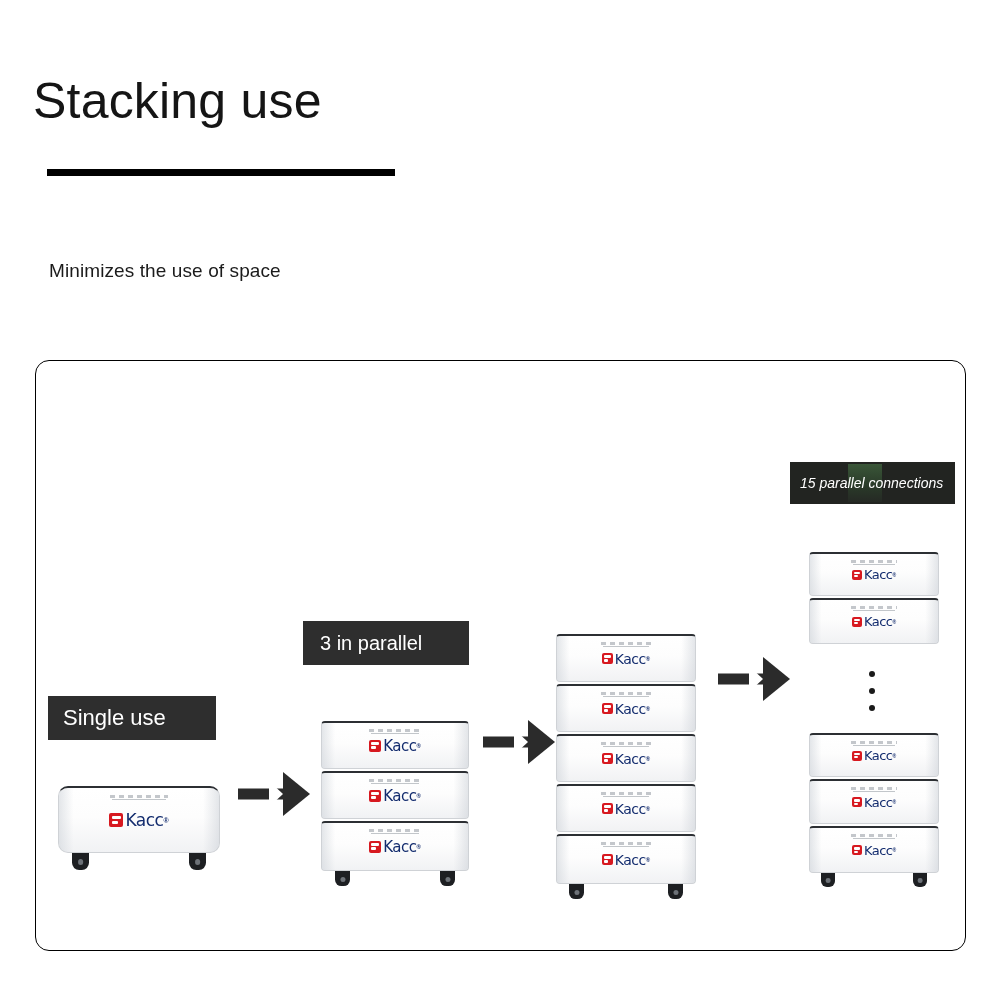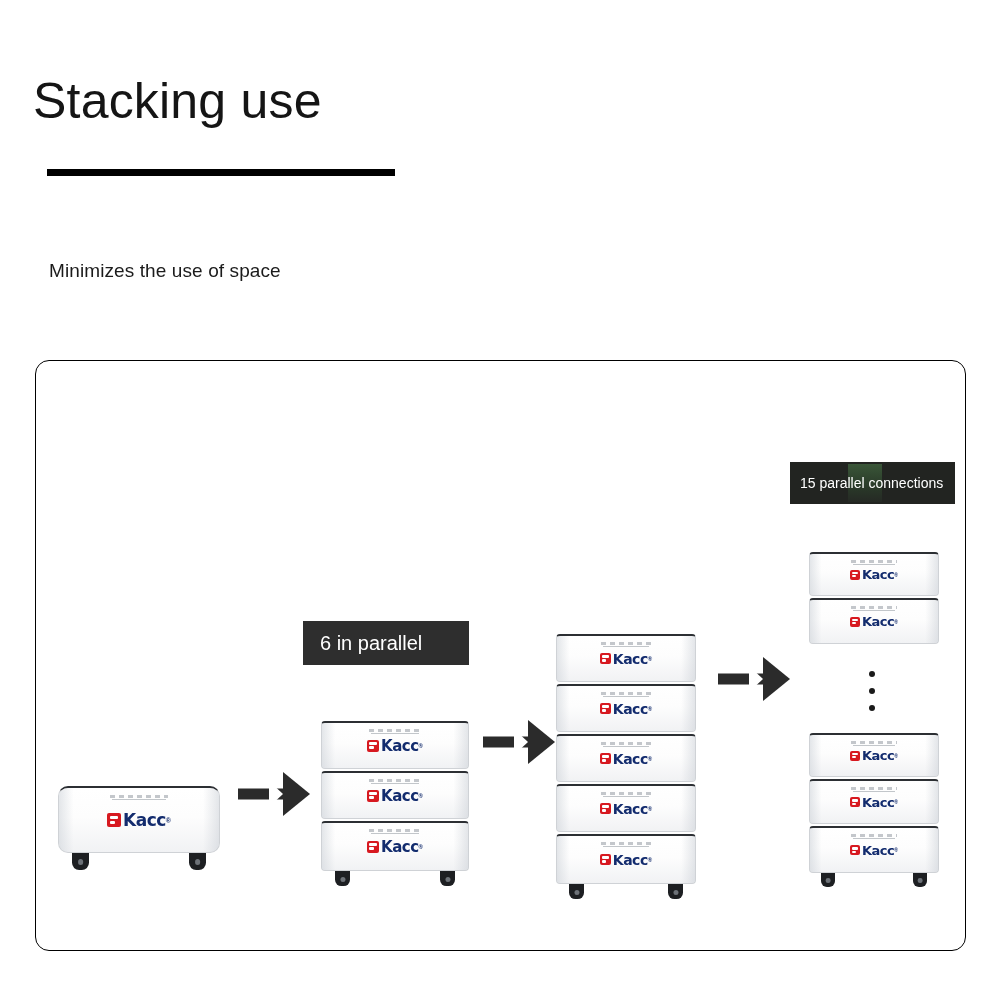--- a/index.html
+++ b/index.html
@@ -52,21 +52,21 @@
   .badge-five     { left: 531px; top: 542px; width: 166px; height: 44px;
                     font-size: 20px; padding-left: 17px; }
   .badge-fifteen  { left: 790px; top: 462px; width: 165px; height: 42px;
                     font-size: 14px; padding-left: 10px;
                     background: #222421; }
   .badge-fifteen .ghost {
     position: absolute; left: 58px; top: 2px; width: 34px; height: 38px;
     background: linear-gradient(180deg,#3e5f3c 0%, #2b3d2a 60%, #262a25 100%);
     opacity: .85; pointer-events: none;
   }
-  .badge-fifteen .bt { position: relative; z-index: 2; }
+  .badge-fifteen .bt { position: relative; z-index: 2; font-style: italic; }
 
   
   .arrow { position: absolute; }
   .arrow .shaft {
     position: absolute; left: 0; top: 50%; transform: translateY(-50%);
     height: 11px; background: #2b2b2b;
   }
   .arrow .head {
     position: absolute; right: 0; top: 50%;
     width: 0; height: 0; transform: translateY(-50%);
@@ -123,21 +123,21 @@
   }
   .logo .emblem::before {
     content: ""; position: absolute; left: 18%; top: 22%;
     width: 64%; height: 24%; background: #fff; border-radius: 1px;
   }
   .logo .emblem::after {
     content: ""; position: absolute; left: 18%; top: 58%;
     width: 42%; height: 20%; background: #fff; border-radius: 1px;
   }
   .logo .wordmark {
-    color: #132c6e; font-weight: 700; letter-spacing: -.5px;
+    color: #132c6e; font-weight: 400; letter-spacing: -.5px;
     font-family: "DejaVu Sans", sans-serif; position: relative;
   }
   .logo .tm {
     color: #132c6e; vertical-align: super; font-weight: 700;
   }
   
   .wheels { position: absolute; left: 0; width: 100%; }
   .wheel {
     position: absolute; background: #1d1f22; border-radius: 0 0 42% 42%;
   }
@@ -157,22 +157,25 @@
 <body>
 
 <div class="page">
 
   <h1 class="page-title">Stacking use</h1>
   <div class="title-rule"></div>
   <div class="sub-line">Minimizes the use of space</div>
 
   <div class="diagram"></div>
 
+  <div class="badge badge-single">
+    <span>Single use</span>
+  </div>
   <div class="badge badge-three">
-    <span>6 in parallel</span>
+    <span>3 in parallel</span>
   </div>
   <div class="badge badge-fifteen">
     <span class="ghost"></span>
     <span class="bt">15 parallel connections</span>
   </div>
 
   <div class="arrow arrow-1">
     <span class="shaft"></span>
     <span class="head"></span>
     <span class="notch"></span>

